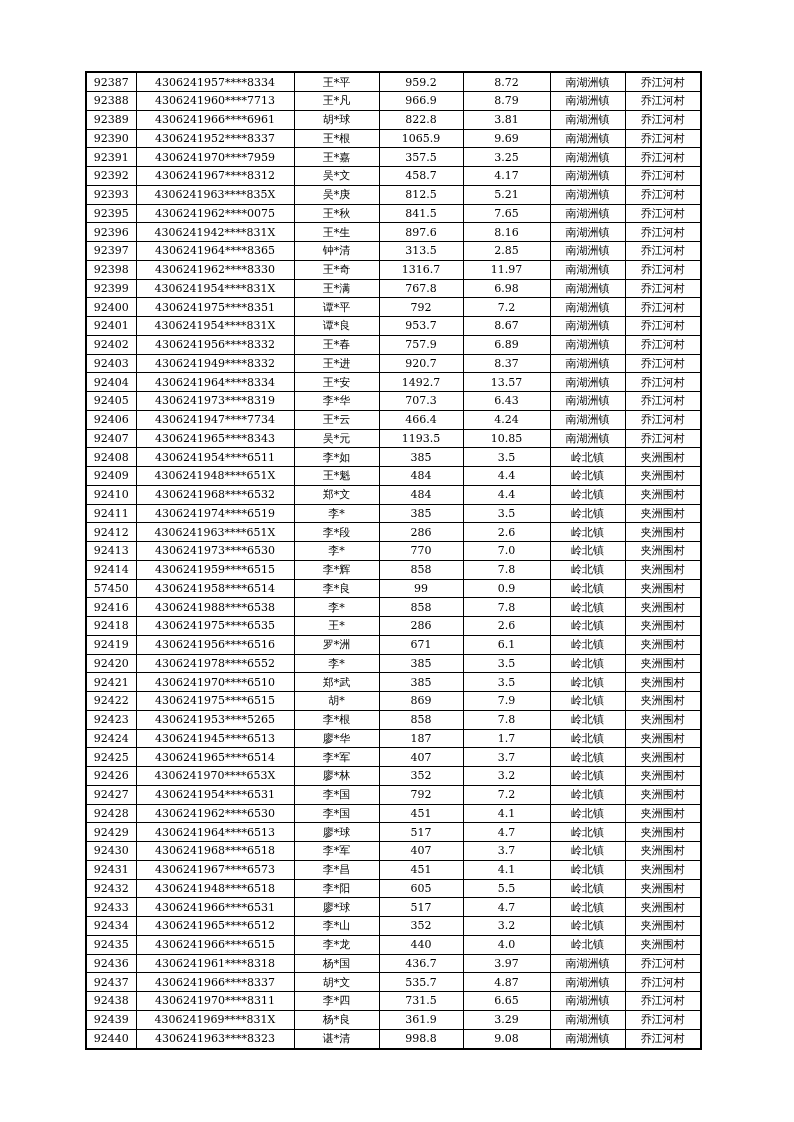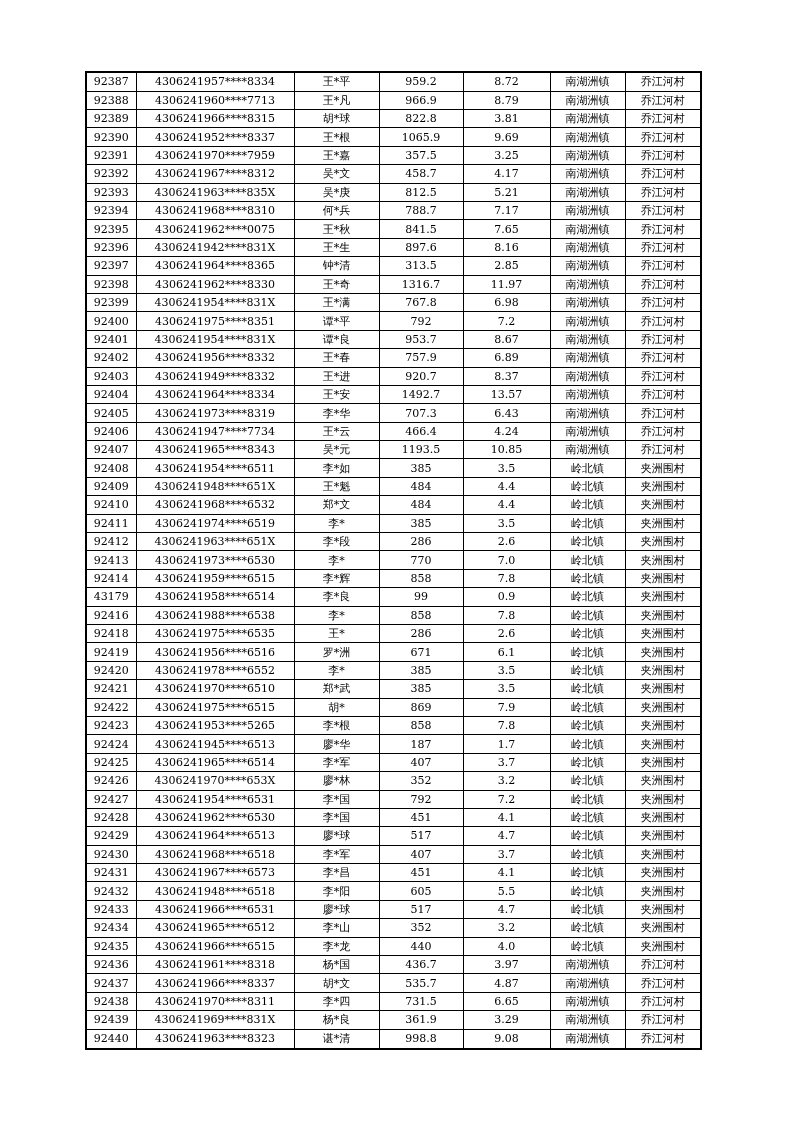--- a/index.html
+++ b/index.html
@@ -72,21 +72,21 @@
           <td>92388</td>
           <td>4306241960****7713</td>
           <td>王*凡</td>
           <td>966.9</td>
           <td>8.79</td>
           <td>南湖洲镇</td>
           <td>乔江河村</td>
         </tr>
         <tr>
           <td>92389</td>
-          <td>4306241966****8315</td>
+          <td>4306241966****6961</td>
           <td>胡*球</td>
           <td>822.8</td>
           <td>3.81</td>
           <td>南湖洲镇</td>
           <td>乔江河村</td>
         </tr>
         <tr>
           <td>92390</td>
           <td>4306241952****8337</td>
           <td>王*根</td>
@@ -116,29 +116,20 @@
         <tr>
           <td>92393</td>
           <td>4306241963****835X</td>
           <td>吴*庚</td>
           <td>812.5</td>
           <td>5.21</td>
           <td>南湖洲镇</td>
           <td>乔江河村</td>
         </tr>
         <tr>
-          <td>92394</td>
-          <td>4306241968****8310</td>
-          <td>何*兵</td>
-          <td>788.7</td>
-          <td>7.17</td>
-          <td>南湖洲镇</td>
-          <td>乔江河村</td>
-        </tr>
-        <tr>
           <td>92395</td>
           <td>4306241962****0075</td>
           <td>王*秋</td>
           <td>841.5</td>
           <td>7.65</td>
           <td>南湖洲镇</td>
           <td>乔江河村</td>
         </tr>
         <tr>
           <td>92396</td>
@@ -305,21 +296,21 @@
         <tr>
           <td>92414</td>
           <td>4306241959****6515</td>
           <td>李*辉</td>
           <td>858</td>
           <td>7.8</td>
           <td>岭北镇</td>
           <td>夹洲围村</td>
         </tr>
         <tr>
-          <td>43179</td>
+          <td>57450</td>
           <td>4306241958****6514</td>
           <td>李*良</td>
           <td>99</td>
           <td>0.9</td>
           <td>岭北镇</td>
           <td>夹洲围村</td>
         </tr>
         <tr>
           <td>92416</td>
           <td>4306241988****6538</td>

